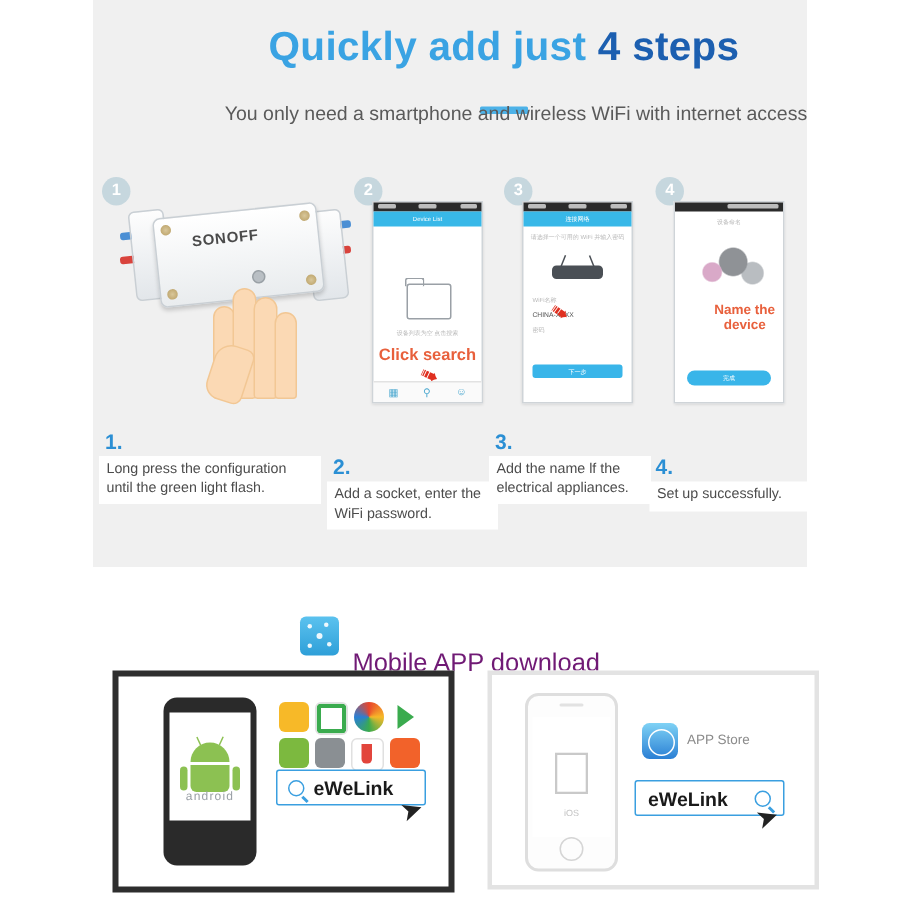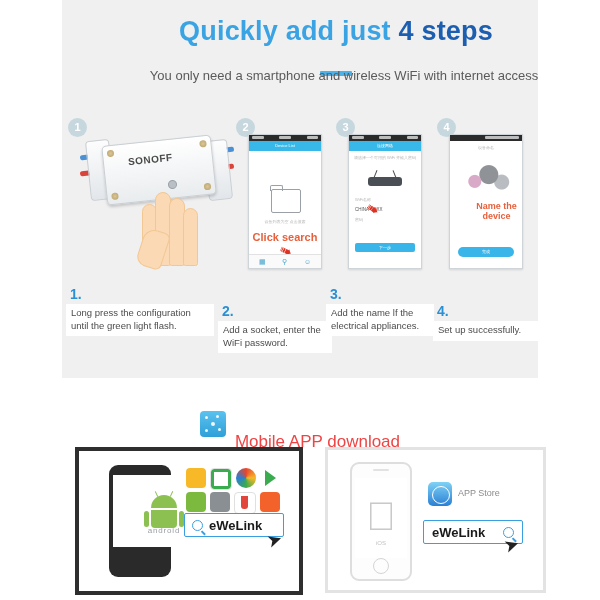--- a/index.html
+++ b/index.html
@@ -148,35 +148,34 @@
     text-align:center;white-space:nowrap;
   }
   .app-icon{
     display:inline-block;vertical-align:middle;width:26px;height:26px;
     background:linear-gradient(#5bc2ef,#2e9fd8);border-radius:4px;position:relative;
   }
   .app-icon .nodes{position:absolute;left:0;top:0;right:0;bottom:0;}
   .app-icon .nd{position:absolute;background:#ffffff;border-radius:50%;opacity:.9;}
   .app-title{
     display:inline-block;vertical-align:middle;margin-left:9px;
-    font-size:17px;color:#ef4444;margin-top:36px;
+    font-size:17px;color:#701a75;margin-top:36px;
   }
 
   .dl-card{position:absolute;background:#ffffff;}
   .dl-android{left:75px;top:447px;width:220px;height:140px;border:4px solid #2e2e2e;}
   .dl-ios{left:325px;top:447px;width:215px;height:140px;border:3px solid #e3e3e3;}
 
   .andr-phone{
     position:absolute;left:30px;top:14px;width:62px;height:112px;
     background:#2a2a2a;border-radius:9px;
   }
   .andr-screen{
     position:absolute;left:4px;top:10px;width:54px;height:72px;
     background:#ffffff;
-    padding-left:48px;
   }
   .andr-word{
     position:absolute;left:0;right:0;bottom:12px;text-align:center;
     font-size:8px;color:#9aa0a6;letter-spacing:.8px;
   }
   .andr-robot{position:absolute;left:50%;top:20px;transform:translateX(-50%);}
   .robot-head{width:26px;height:13px;background:#8cc152;border-radius:13px 13px 0 0;}
   .robot-body{width:26px;height:18px;background:#8cc152;border-radius:0 0 4px 4px;margin-top:2px;}
   .robot-arm{position:absolute;top:16px;width:5px;height:16px;background:#8cc152;border-radius:3px;}
   .robot-ant{position:absolute;top:-4px;width:1.4px;height:6px;background:#8cc152;}

